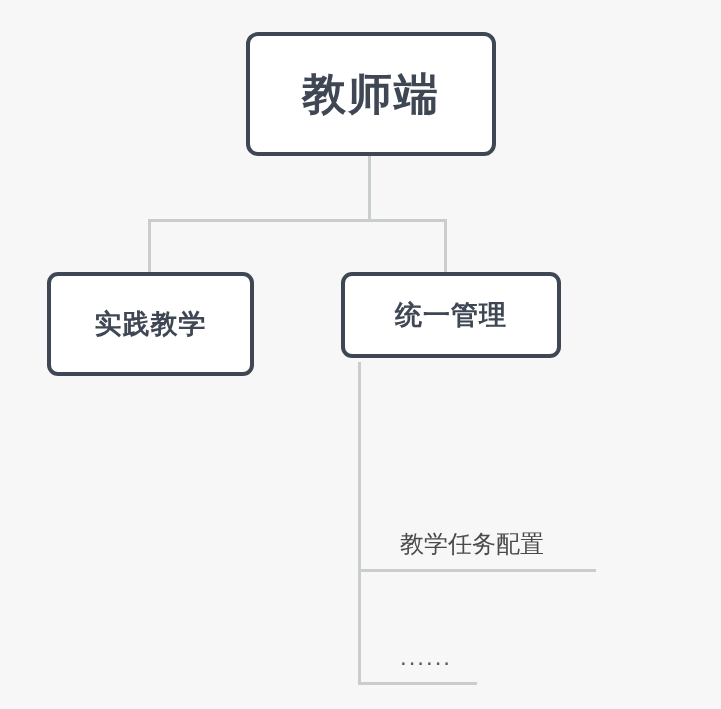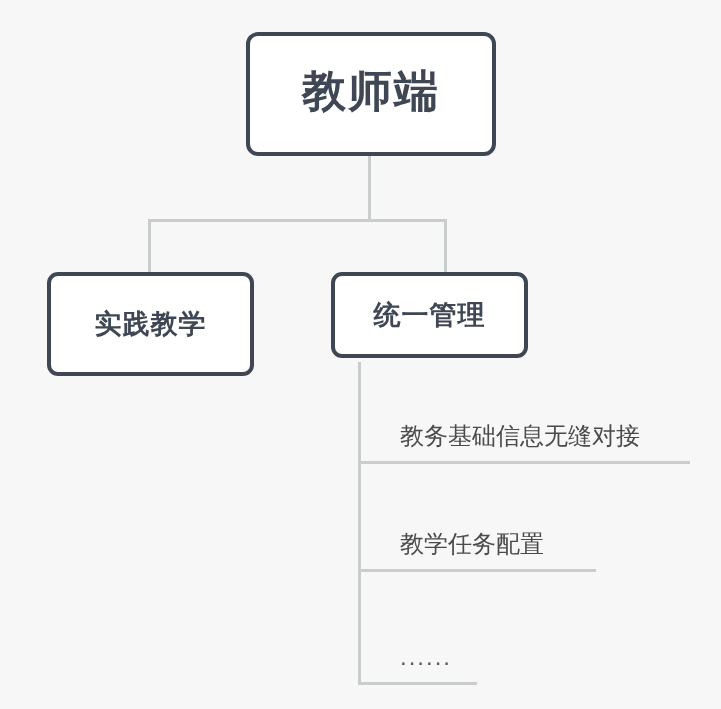--- a/index.html
+++ b/index.html
@@ -43,37 +43,36 @@
   #node-root {
     left: 246px;
     top: 32px;
     width: 250px;
     height: 124px;
     border-radius: 12px;
   }
   #node-root .node-label {
     font-size: 44px;
     letter-spacing: 2px;
-    font-family: Liberation Mono, monospace;
   }
 
   #node-practice {
     left: 47px;
     top: 272px;
     width: 207px;
     height: 104px;
   }
   #node-practice .node-label {
     font-size: 27px;
   }
 
   #node-unified {
-    left: 331px;
+    left: 341px;
     top: 272px;
-    width: 197px;
+    width: 220px;
     height: 86px;
     align-items: center;
   }
   #node-unified .node-label {
     font-size: 27px;
   }
 
   
   .conn {
     position: absolute;
@@ -167,24 +166,20 @@
   </div>
 
   <div class="node" id="node-practice">
     <span class="node-label">实践教学</span>
   </div>
 
   <div class="node" id="node-unified">
     <span class="node-label">统一管理</span>
   </div>
 
-  <div class="leaf" id="leaf-1">
-    <span class="leaf-text">教务基础信息无缝对接</span>
-    <span class="leaf-rule"></span>
-  </div>
 
   <div class="leaf" id="leaf-2">
     <span class="leaf-text">教学任务配置</span>
     <span class="leaf-rule"></span>
   </div>
 
   <div class="leaf" id="leaf-3">
     <span class="leaf-text">......</span>
     <span class="leaf-rule"></span>
   </div>

